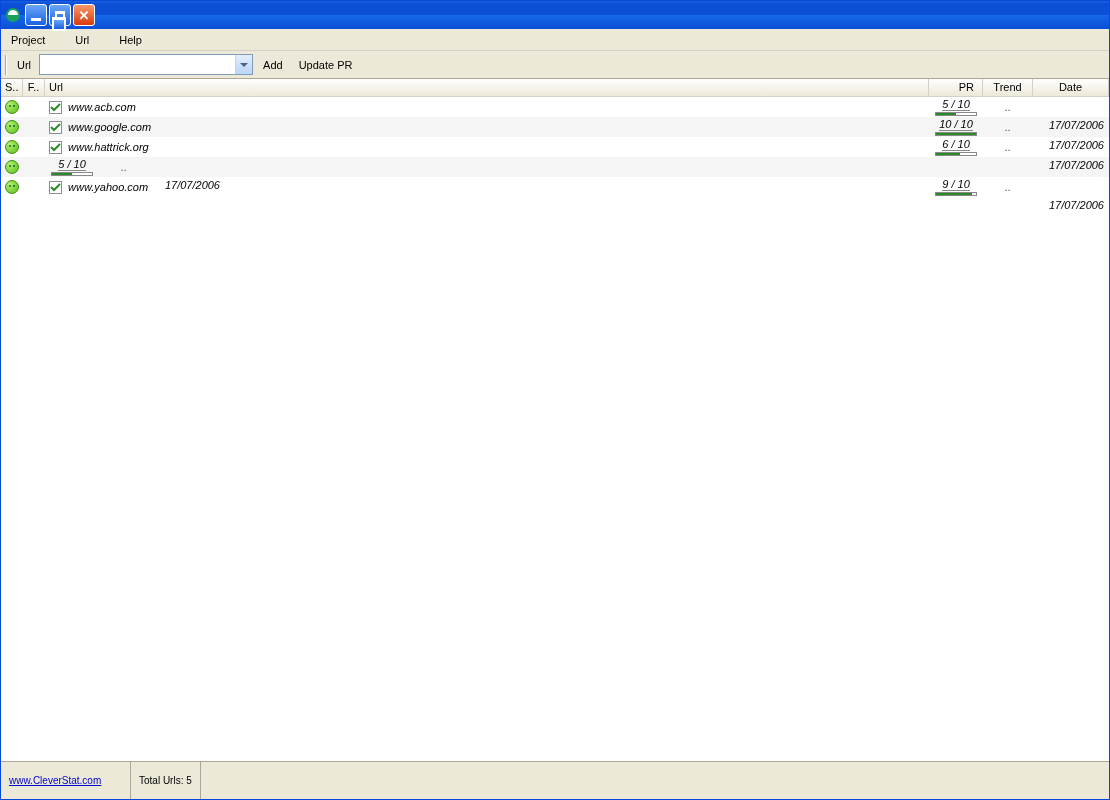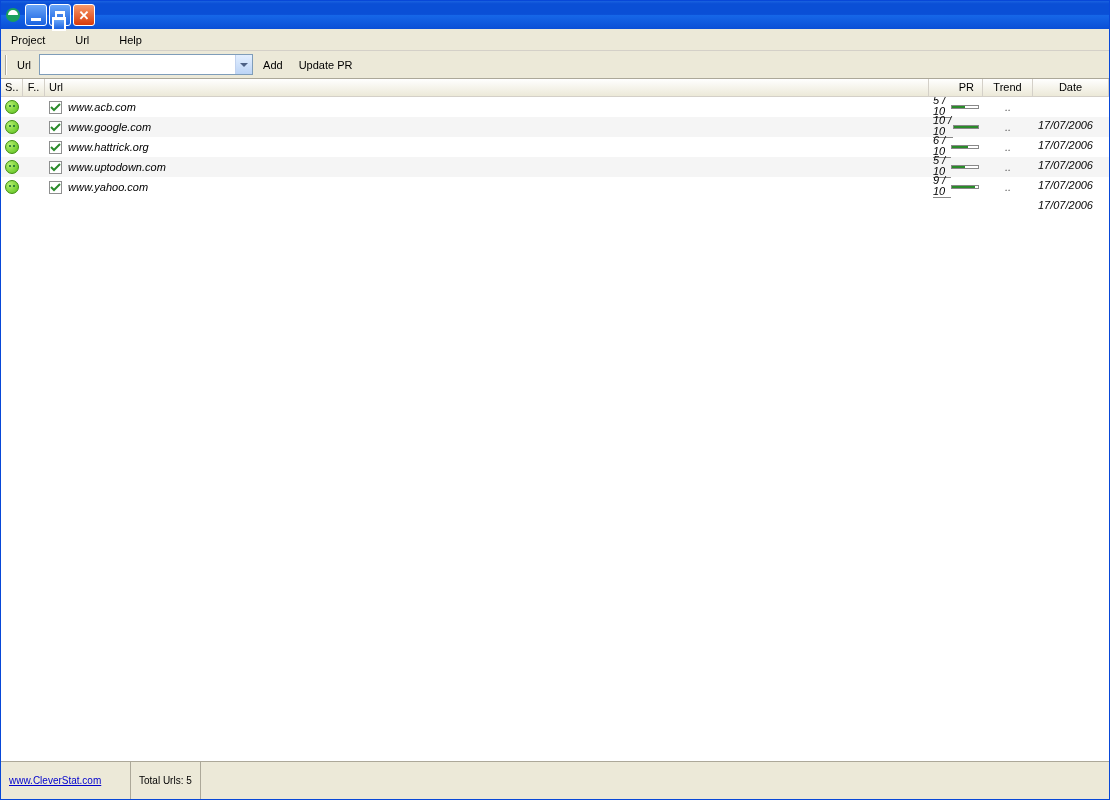--- a/index.html
+++ b/index.html
@@ -142,23 +142,23 @@
   .row.alt { background: #f5f5f5; }
   .cell {
     padding: 0 4px;
     display: flex;
     align-items: center;
     overflow: hidden;
   }
   .cell.status { width: 22px; justify-content:center;}
   .cell.flag { width: 22px; justify-content:center;}
   .cell.url { flex: 1; gap: 6px;}
-  .cell.pr { width: 54px; justify-content:center; flex-direction:row;}
+  .cell.pr { width: 54px; justify-content:center; flex-direction:column;text-align:center;}
   .cell.trend { width: 50px; justify-content:center; color:#555;}
-  .cell.date { width: 76px; justify-content:flex-end; padding-right:16px;margin-top:36px;}
+  .cell.date { width: 76px; justify-content:flex-end; padding-right:5px;margin-top:36px;}
   .smiley {
     width: 14px; height:14px; border-radius:50%;
     background: radial-gradient(circle at 30% 30%, #b4f070, #5abf1a);
     border:1px solid #3e8e0f;
     position:relative;
   }
   .smiley::before, .smiley::after {
     content:''; position:absolute; width:2px; height:2px; background:#163; border-radius:50%; top:4px;
   }
   .smiley::before { left:3px;} .smiley::after { right:3px;}
@@ -321,28 +321,20 @@
       <div class="cell trend">..</div>
       <div class="cell date">17/07/2006</div>
     </div>
     <div class="row alt">
       <div class="cell status">
         <div class="smiley"></div>
       </div>
       <div class="cell flag">
         <span class="dot">•</span>
       </div>
-      <div class="cell url">
-        <span class="chk">
-          <svg viewBox="0 0 11 11">
-            <polyline points="1,5 4,8 10,2" fill="none" stroke="#2a8a2a" stroke-width="2"></polyline>
-          </svg>
-        </span>
-        <span>www.uptodown.com</span>
-      </div>
       <div class="cell pr">
         <span class="pr-text">5 / 10</span>
         <div class="pr-bar">
           <div class="pr-fill" style="width:50%"></div>
         </div>
       </div>
       <div class="cell trend">..</div>
       <div class="cell date">17/07/2006</div>
     </div>
     <div class="row">

